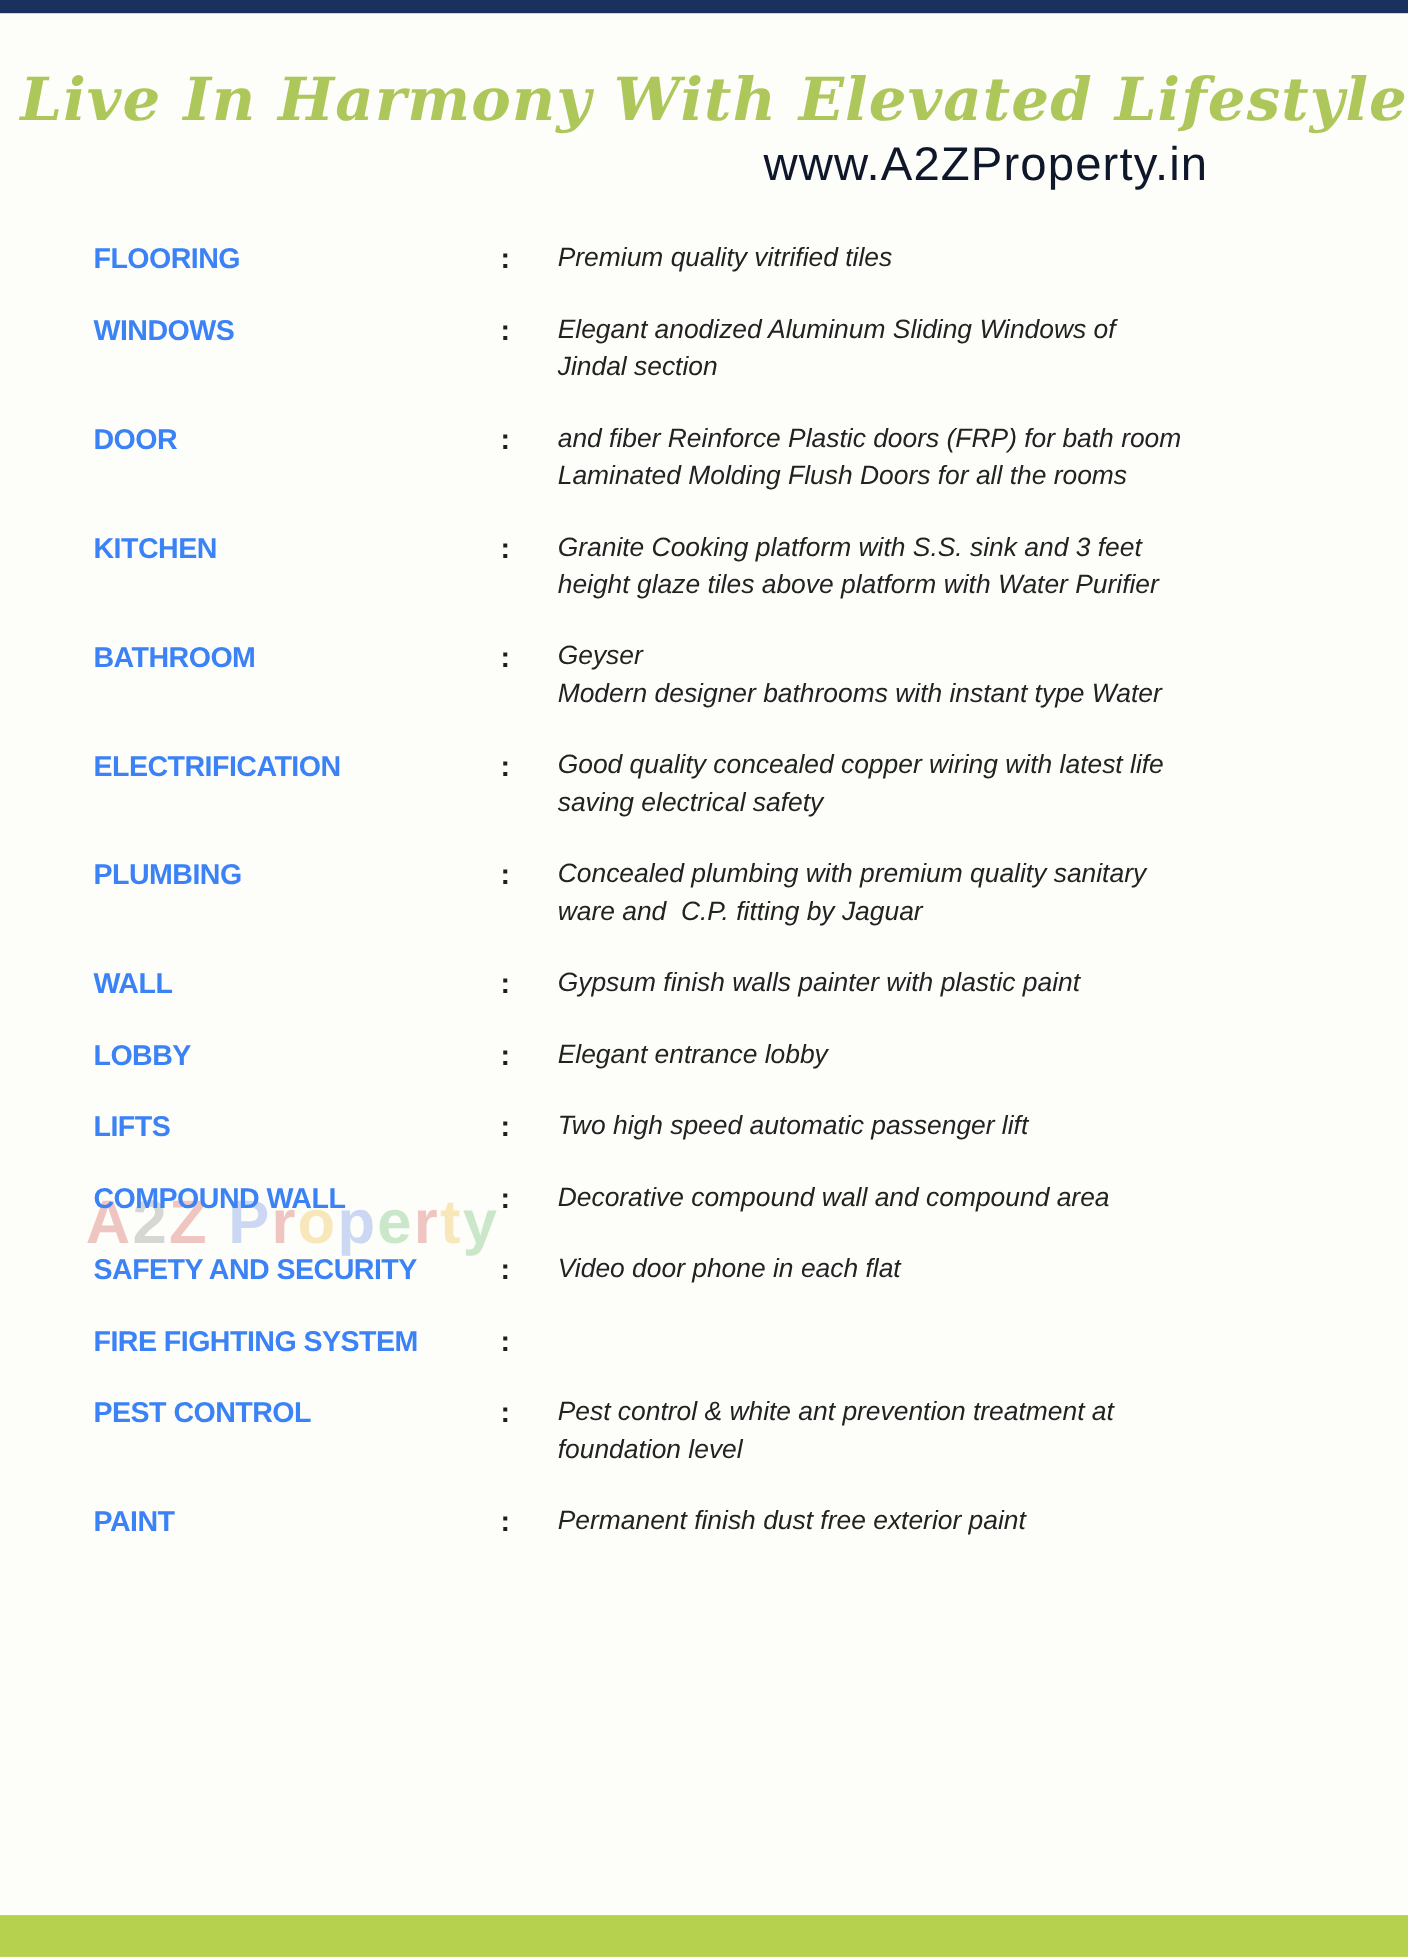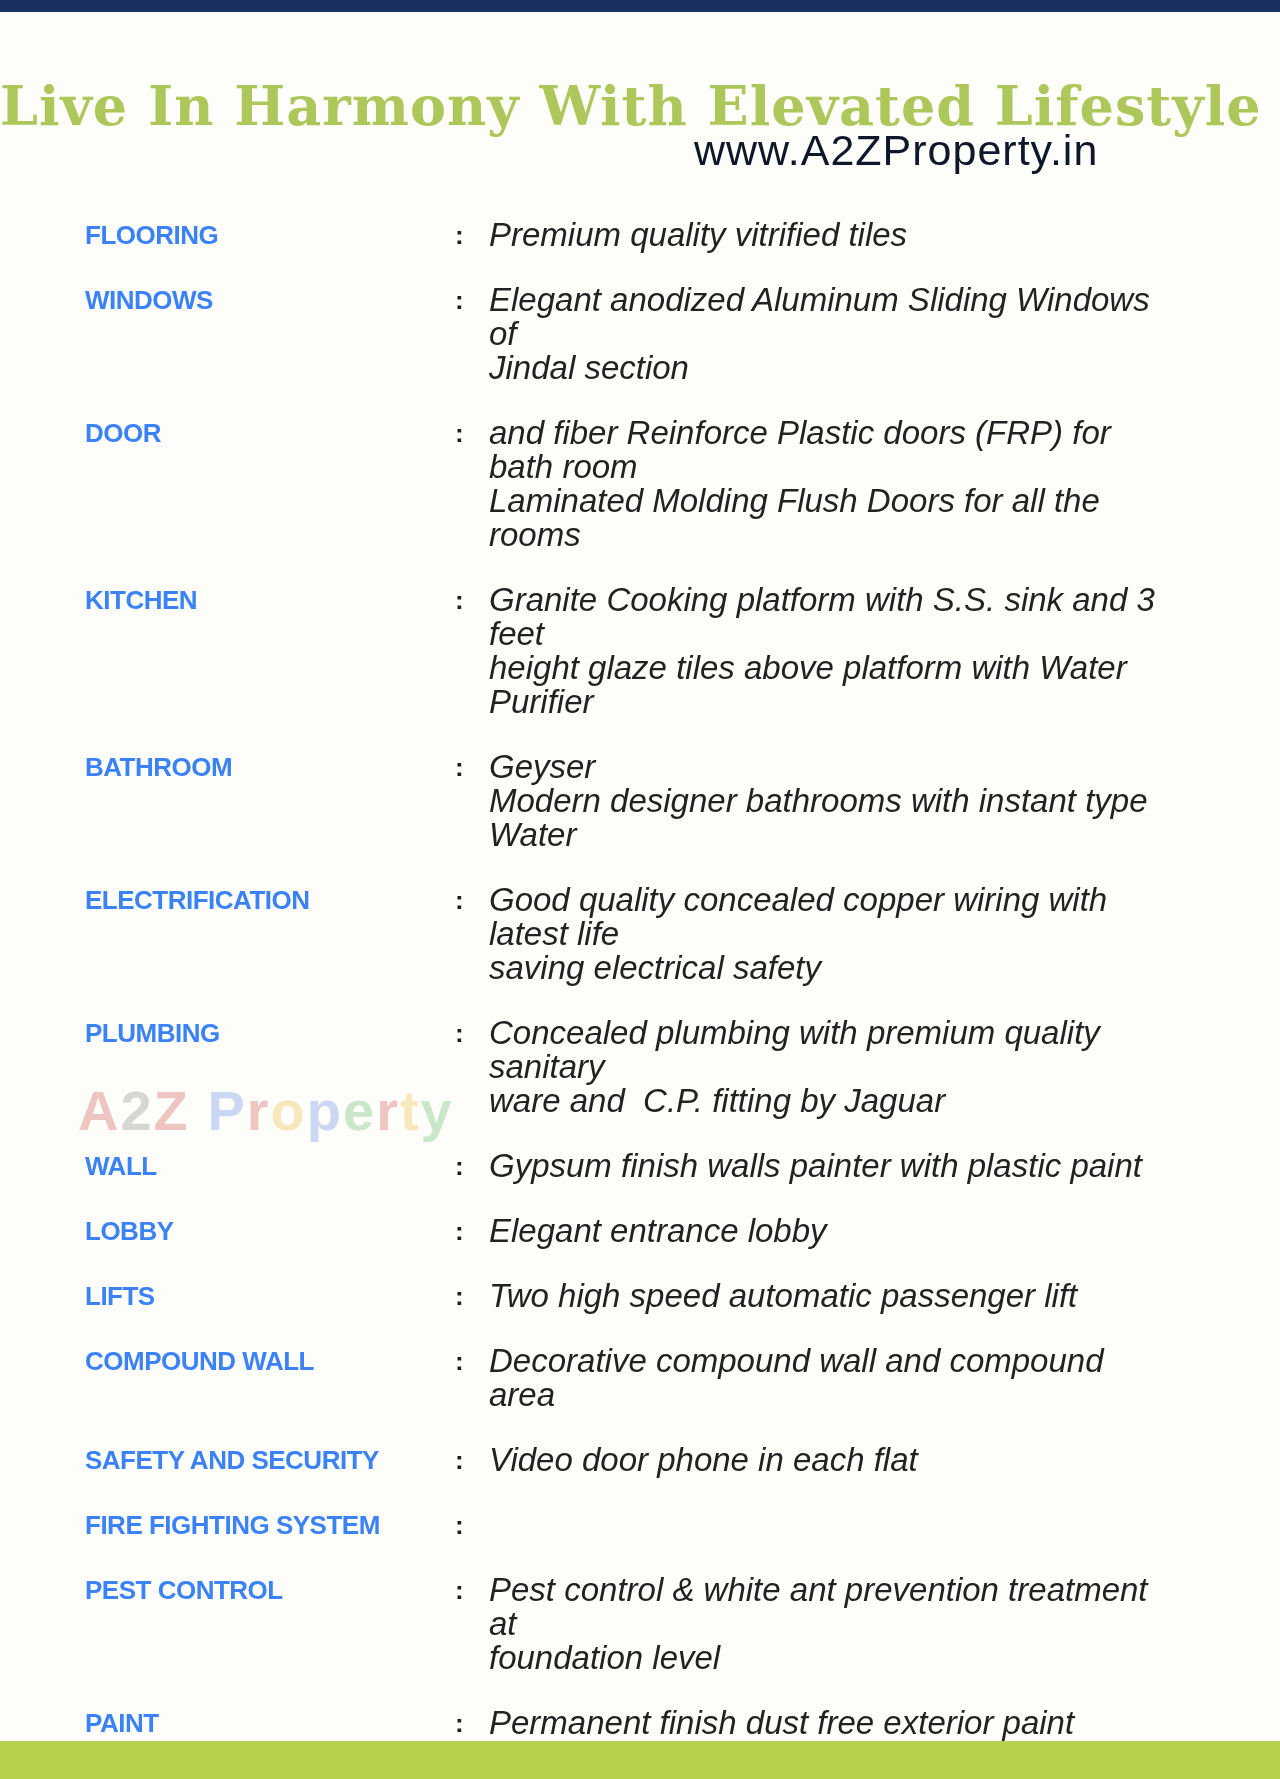--- a/index.html
+++ b/index.html
@@ -27,28 +27,28 @@
     bottom: 0; left: 0;
     width: 100%;
     height: 38px;
     background: #b5d14d;
   }
   .page-title {
     position: absolute;
     top: 58px;
     left: 0;
     width: 100%;
-    text-align: left;
+    text-align: right;
     font-family: "DejaVu Serif", serif;
+    font-style: italic;
     font-weight: bold;
     font-size: 54px;
     letter-spacing: 1px;
     color: #aec75b;
     z-index: 2;
-    margin-top: 16px;
   }
   .watermark-top {
     position: absolute;
     top: 126px;
     left: 694px;
     font-size: 43px;
     font-weight: normal;
     color: #0f172a;
     letter-spacing: 1px;
     z-index: 1;
@@ -85,24 +85,25 @@
   }
   .spec-colon {
     font-weight: bold;
     font-size: 26px;
     line-height: 34px;
     text-align: left;
     color: #1d1d1d;
   }
   .spec-value {
     font-style: italic;
-    font-size: 33px;
+    font-size: 24px;
     line-height: 34px;
     color: #222222;
     padding-left: 8px;
+    margin-left: 18px;
   }
   .spec-value .line {
     white-space: pre-wrap;
   }
 </style>
 </head>
 <body>
 
 <div class="top-bar"></div>
 

